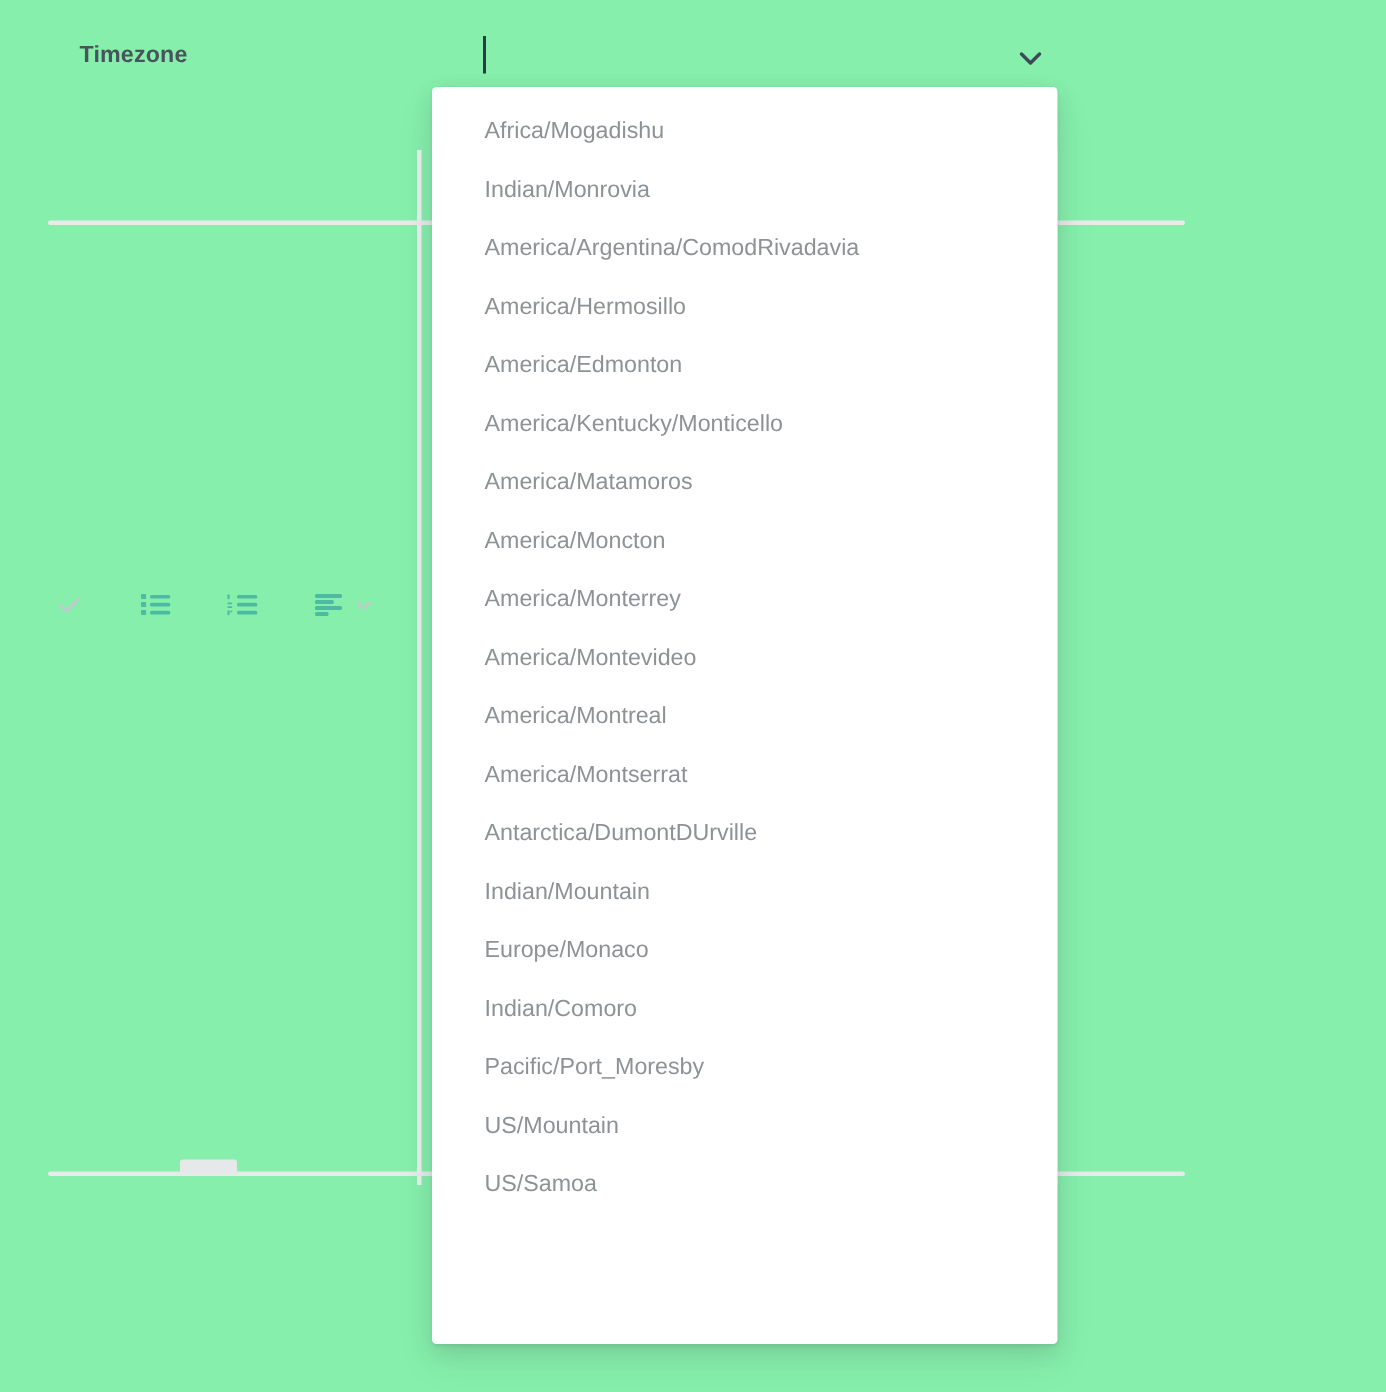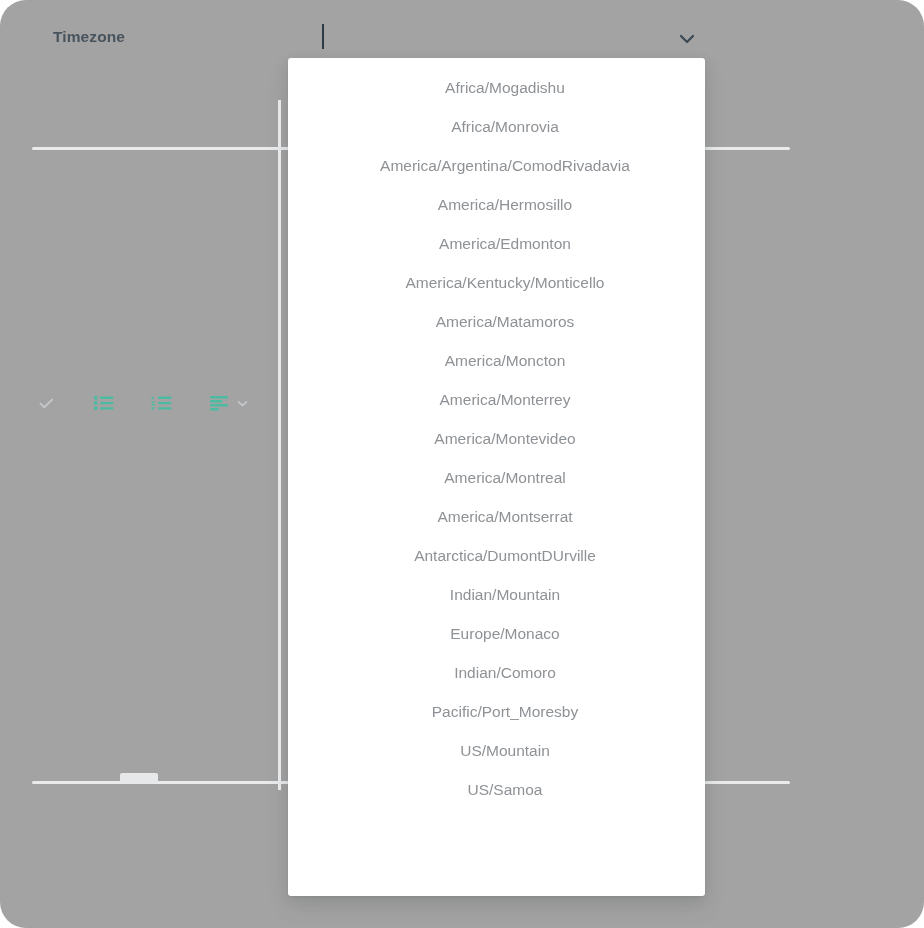--- a/index.html
+++ b/index.html
@@ -8,22 +8,21 @@
     margin: 0; padding: 0;
     width: 924px; height: 928px;
     background: #ffffff;
     font-family: "Liberation Sans", sans-serif;
     overflow: hidden;
   }
   #screen {
     position: relative;
     width: 924px;
     height: 928px;
-    background: #a3a3a3;
-    border-radius: 26px;
+    background: #86efac;
   }
 
   
   .bg-layer { position: absolute; inset: 0; }
 
   .divider {
     position: absolute;
     background: #e8eaec;
     height: 3px;
     border-radius: 2px;
@@ -130,21 +129,20 @@
     left: 288px;
     top: 58px;
     width: 417px;
     height: 838px;
     background: #ffffff;
     border-radius: 3px;
     box-shadow: 0 1px 2px rgba(60,64,67,0.10),
                 0 5px 14px rgba(60,64,67,0.14),
                 0 12px 26px rgba(60,64,67,0.08);
     overflow: hidden;
-    text-align: center;
   }
   .dd-list {
     list-style: none;
     margin: 0;
     padding: 10px 0 10px 0;
   }
   .dd-item {
     height: 39px;
     line-height: 39px;
     padding: 0 18px 0 35px;
@@ -266,21 +264,21 @@
           </svg>
         </span>
       </div>
     </div>
     <div class="caret"></div>
   </div>
 
   <div class="dropdown">
     <ul class="dd-list" id="dd-list">
         <li class="dd-item">Africa/Mogadishu</li>
-        <li class="dd-item">Africa/Monrovia</li>
+        <li class="dd-item">Indian/Monrovia</li>
         <li class="dd-item">America/Argentina/ComodRivadavia</li>
         <li class="dd-item">America/Hermosillo</li>
         <li class="dd-item">America/Edmonton</li>
         <li class="dd-item">America/Kentucky/Monticello</li>
         <li class="dd-item">America/Matamoros</li>
         <li class="dd-item">America/Moncton</li>
         <li class="dd-item">America/Monterrey</li>
         <li class="dd-item">America/Montevideo</li>
         <li class="dd-item">America/Montreal</li>
         <li class="dd-item">America/Montserrat</li>

